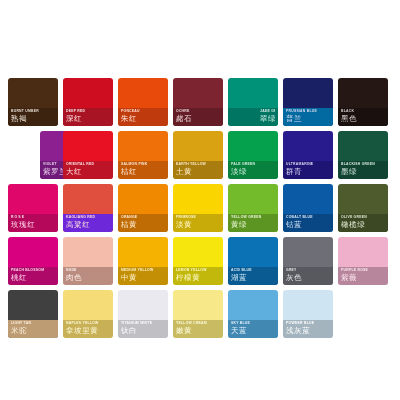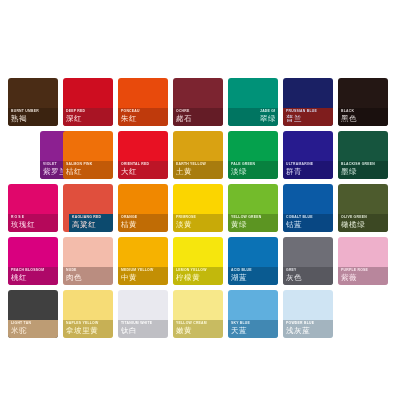--- a/index.html
+++ b/index.html
@@ -102,49 +102,49 @@
           <div class="swatch-cn" style="color: rgb(240, 216, 218);">赭石</div>
         </div>
       </div>
       <div class="swatch" style="background: rgb(0, 146, 120);">
         <div class="swatch-band" style="background: rgb(0, 117, 97); padding-left: 32px;">
           <div class="swatch-en" style="color: rgb(214, 242, 236);">JADE GREEN</div>
           <div class="swatch-cn" style="color: rgb(214, 242, 236);">翠绿</div>
         </div>
       </div>
       <div class="swatch" style="background: rgb(26, 32, 100);">
-        <div class="swatch-band" style="background: #7f1d1d;">
+        <div class="swatch-band" style="background: #0369a1;">
           <div class="swatch-en" style="color: rgb(216, 219, 240);">PRUSSIAN BLUE</div>
           <div class="swatch-cn" style="color: rgb(216, 219, 240);">普兰</div>
         </div>
       </div>
       <div class="swatch" style="background: rgb(36, 23, 20);">
         <div class="swatch-band" style="background: rgb(26, 16, 14);">
           <div class="swatch-en" style="color: rgb(221, 214, 212);">BLACK</div>
           <div class="swatch-cn" style="color: rgb(221, 214, 212);">黑色</div>
         </div>
       </div>
       <div class="swatch" style="background: rgb(140, 32, 145); margin-left: 32px;">
         <div class="swatch-band" style="background: rgb(111, 26, 120);">
           <div class="swatch-en" style="color: rgb(242, 217, 244);">VIOLET</div>
           <div class="swatch-cn" style="color: rgb(242, 217, 244);">紫罗兰</div>
         </div>
       </div>
+      <div class="swatch" style="background: rgb(232, 17, 35);">
+        <div class="swatch-band" style="background: rgb(189, 21, 39);">
+          <div class="swatch-en" style="color: rgb(255, 224, 226);">ORIENTAL RED</div>
+          <div class="swatch-cn" style="color: rgb(255, 224, 226);">大红</div>
+        </div>
+      </div>
       <div class="swatch" style="background: rgb(239, 112, 9);">
         <div class="swatch-band" style="background: rgb(194, 90, 8);">
           <div class="swatch-en" style="color: rgb(255, 233, 213);">SALMON PINK</div>
           <div class="swatch-cn" style="color: rgb(255, 233, 213);">桔红</div>
         </div>
       </div>
-      <div class="swatch" style="background: rgb(232, 17, 35);">
-        <div class="swatch-band" style="background: rgb(189, 21, 39);">
-          <div class="swatch-en" style="color: rgb(255, 224, 226);">ORIENTAL RED</div>
-          <div class="swatch-cn" style="color: rgb(255, 224, 226);">大红</div>
-        </div>
-      </div>
       <div class="swatch" style="background: rgb(217, 162, 18);">
         <div class="swatch-band" style="background: rgb(168, 124, 14);">
           <div class="swatch-en" style="color: rgb(255, 240, 205);">EARTH YELLOW</div>
           <div class="swatch-cn" style="color: rgb(255, 240, 205);">土黄</div>
         </div>
       </div>
       <div class="swatch" style="background: rgb(5, 161, 77);">
         <div class="swatch-band" style="background: rgb(8, 129, 63);">
           <div class="swatch-en" style="color: rgb(214, 244, 226);">PALE GREEN</div>
           <div class="swatch-cn" style="color: rgb(214, 244, 226);">淡绿</div>
@@ -162,21 +162,21 @@
           <div class="swatch-cn" style="color: rgb(212, 232, 223);">墨绿</div>
         </div>
       </div>
       <div class="swatch" style="background: rgb(224, 7, 107);">
         <div class="swatch-band" style="background: rgb(181, 8, 90);">
           <div class="swatch-en wide" style="color: rgb(255, 220, 236);">ROSE</div>
           <div class="swatch-cn" style="color: rgb(255, 220, 236);">玫瑰红</div>
         </div>
       </div>
       <div class="swatch" style="background: rgb(224, 79, 61);">
-        <div class="swatch-band" style="background: #0c4a6e; margin-left: 6px;">
+        <div class="swatch-band" style="background: #6d28d9;">
           <div class="swatch-en" style="color: rgb(255, 225, 220);">KAOLIANG RED</div>
           <div class="swatch-cn" style="color: rgb(255, 225, 220);">高粱红</div>
         </div>
       </div>
       <div class="swatch" style="background: rgb(240, 136, 0);">
         <div class="swatch-band" style="background: rgb(192, 108, 5);">
           <div class="swatch-en" style="color: rgb(255, 236, 210);">ORANGE</div>
           <div class="swatch-cn" style="color: rgb(255, 236, 210);">桔黄</div>
         </div>
       </div>

